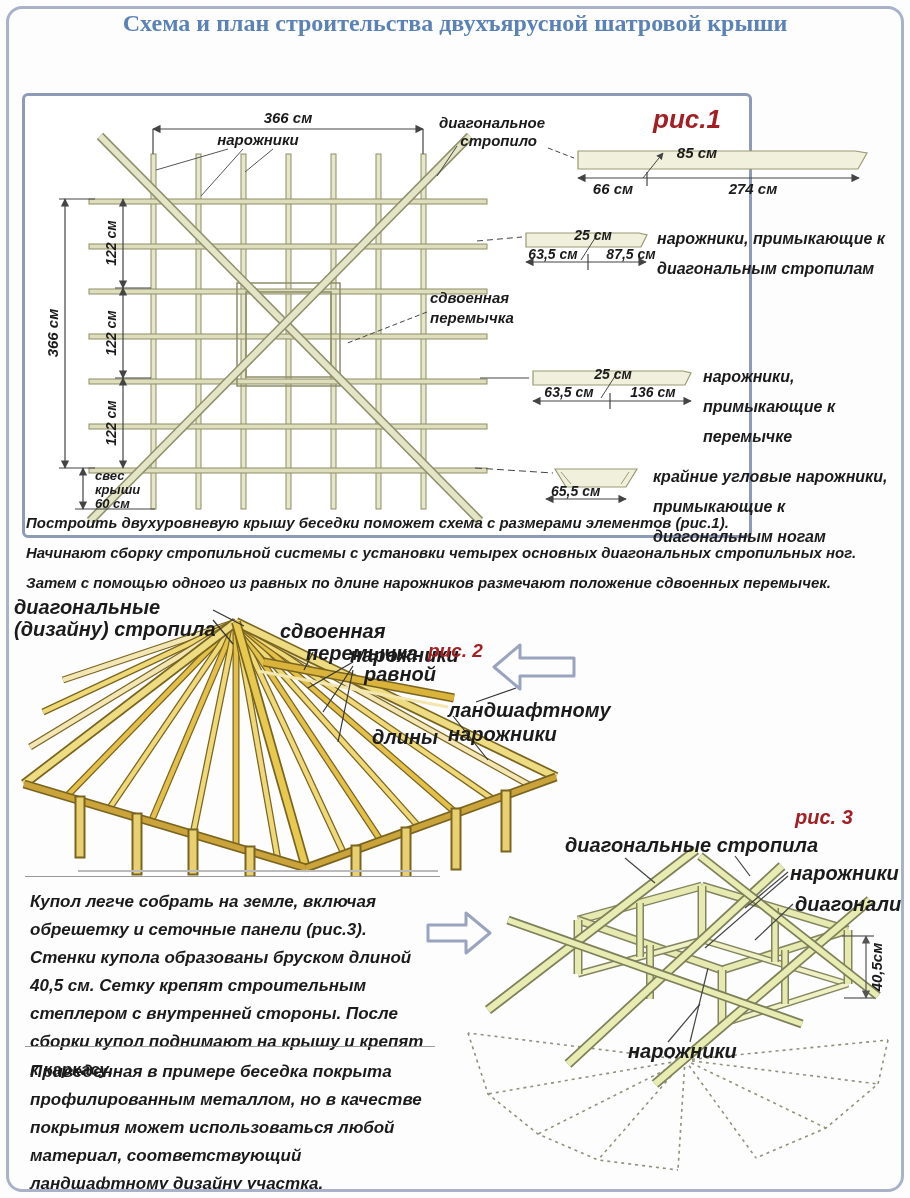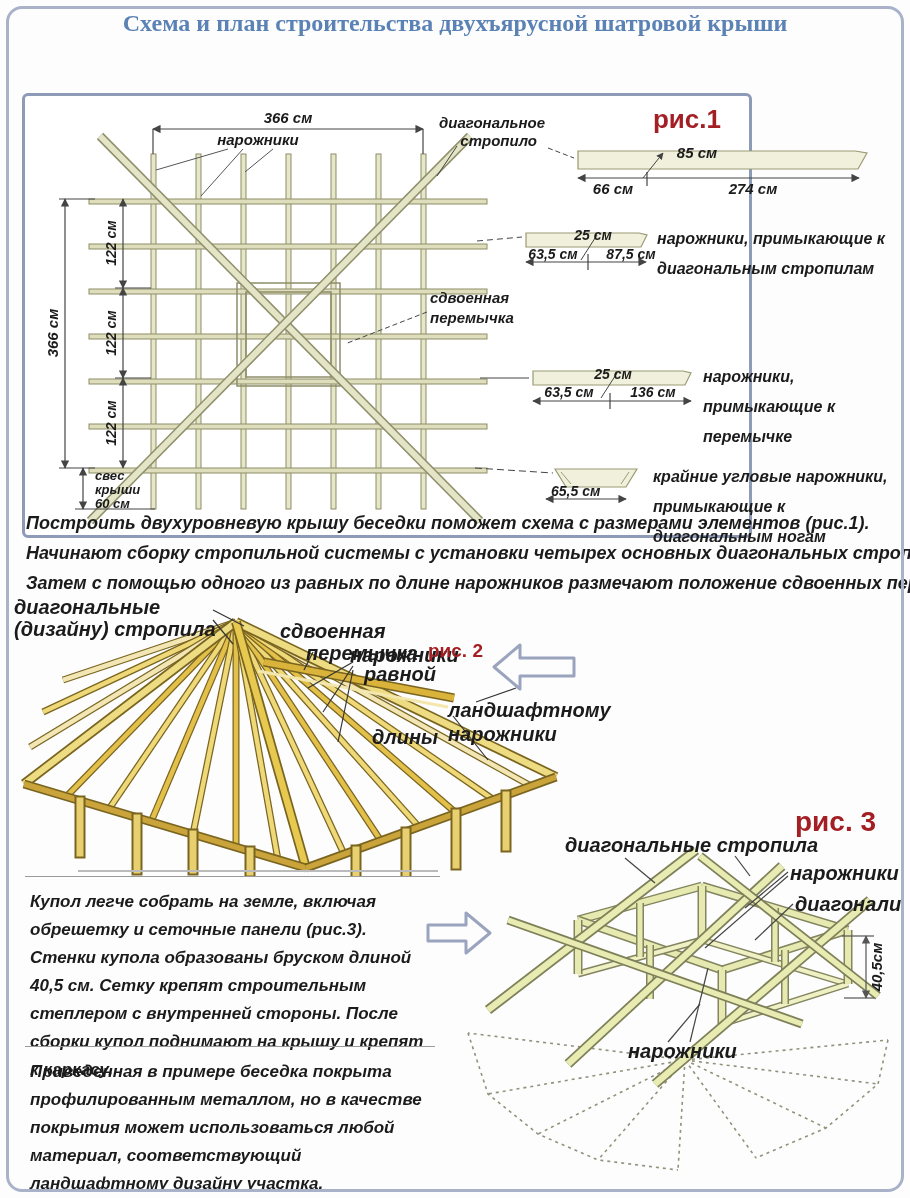--- a/index.html
+++ b/index.html
@@ -4,25 +4,25 @@
 <style>
   html,body{margin:0;padding:0;background:#fff;}
   #page{position:relative;width:910px;height:1198px;background:#fdfdfd;overflow:hidden;
         font-family:"Liberation Sans",sans-serif;color:#1b1b1b;}
   .page-border{position:absolute;left:6px;top:6px;right:6px;bottom:6px;
         border:3px solid #a9b2c9;border-radius:16px;pointer-events:none;}
   .title{position:absolute;left:20px;top:10px;width:870px;text-align:center;
         font-family:"Liberation Serif",serif;font-weight:bold;font-size:24px;color:#5b82b5;}
   .panel1{position:absolute;left:22px;top:55px;width:730px;height:445px;
         border:3px solid #8d9ab8;border-radius:6px;background:#fff;box-sizing:border-box;margin-top:38px;}
-  .figtag{position:absolute;color:#a31f24;font-weight:bold;}
+  .figtag{position:absolute;color:#a31f24;font-style:italic;font-weight:bold;}
   .lbl{font-style:italic;font-weight:bold;font-size:20px;line-height:22px;}
   .cap{position:absolute;font-style:italic;font-weight:bold;font-size:16px;line-height:30px;}
   .para{position:absolute;font-style:italic;font-weight:bold;font-size:17px;line-height:28px;}
-  .introline{font-style:italic;font-weight:bold;font-size:18px;line-height:30px;white-space:nowrap;}
+  .introline{font-style:italic;font-weight:bold;font-size:15px;line-height:30px;white-space:nowrap;}
   .hr{position:absolute;height:1px;background:#9a9a9a;}
   svg text{font-family:"Liberation Sans",sans-serif;font-style:italic;font-weight:bold;fill:#1b1b1b;}
 </style>
 </head>
 <body>
 
 <div id="page">
   <div class="title">Схема и план строительства двухъярусной шатровой крыши</div>
 
   <div class="panel1">
@@ -375,21 +375,21 @@
       <line x1="175" y1="30" x2="205" y2="55"></line>
         <line x1="285" y1="28" x2="300" y2="48"></line>
       <line x1="338" y1="44" x2="295" y2="80"></line>
         <line x1="338" y1="48" x2="255" y2="120"></line>
       <line x1="343" y1="76" x2="305" y2="112"></line>
       <line x1="218" y1="214" x2="250" y2="176"></line>
         <line x1="240" y1="214" x2="258" y2="140"></line>
     </g>
   </svg>
 
-  <div class="figtag" style="left:795px;top:806px;font-size:28px;">рис. 3</div>
+  <div class="figtag" style="left:795px;top:806px;font-size:20px;">рис. 3</div>
   <div class="lbl" style="position:absolute;left:565px;top:834px;white-space:nowrap;">диагональные  стропила</div>
   <div class="lbl" style="position:absolute;left:790px;top:862px;">нарожники</div>
   <div class="lbl" style="position:absolute;left:795px;top:893px;font-style:italic;">диагонали</div>
   <div class="lbl" style="position:absolute;left:628px;top:1040px;">нарожники</div>
 
   <svg style="position:absolute;left:426px;top:910px;" width="66" height="46" viewBox="0 0 66 46">
     <polygon points="64,23 40,3 40,15 2,15 2,31 40,31 40,43" fill="#fdfdfd" stroke="#9aa4bf" stroke-width="3" stroke-linejoin="round"></polygon>
   </svg>
 
   <div class="page-border"></div>

